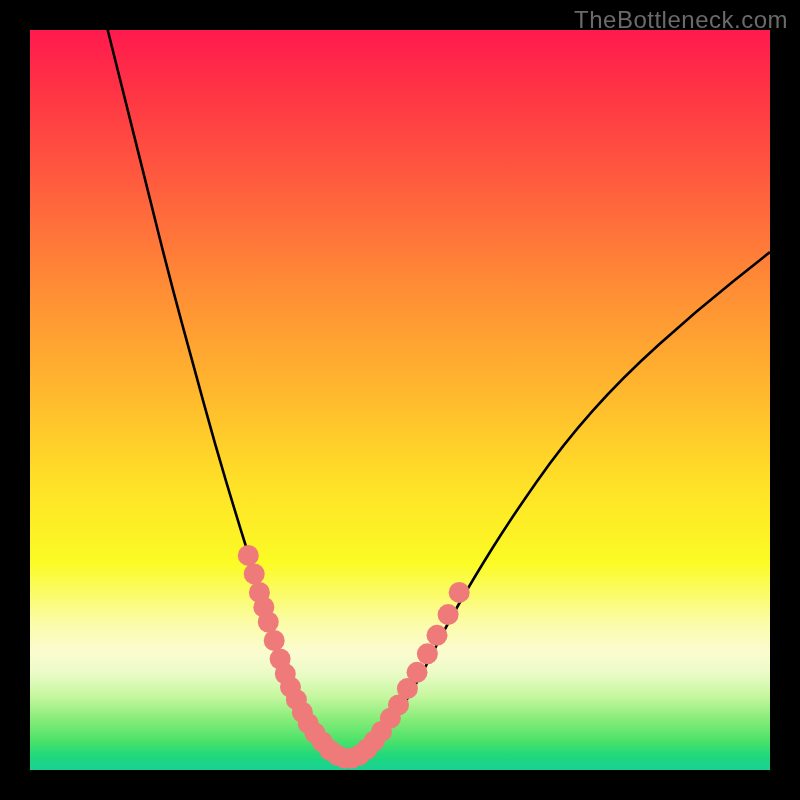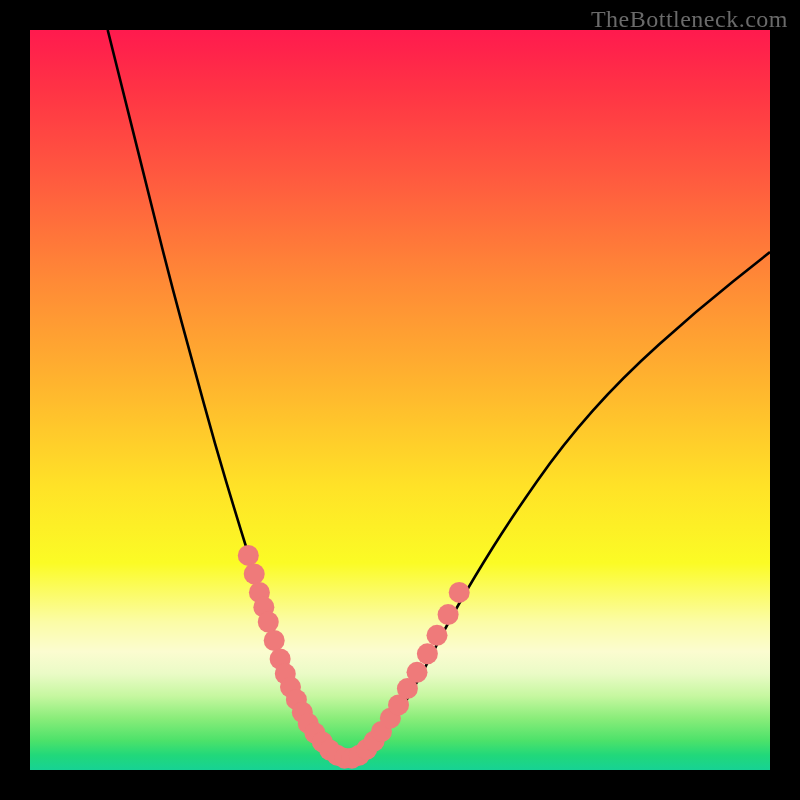--- a/index.html
+++ b/index.html
@@ -19,21 +19,21 @@
   }
   .watermark {
     position: absolute;
     top: 6px;
     right: 12px;
     color: #6a6a6a;
     font-size: 24px;
     font-weight: 500;
     letter-spacing: 0.5px;
     z-index: 5;
-    font-family: Liberation Serif, serif;
+    font-family: Liberation Sans, sans-serif;
   }
   .plot-area {
     position: absolute;
     left: 30px;
     top: 30px;
     width: 740px;
     height: 740px;
     overflow: hidden;
   }
   .gradient-bg {

